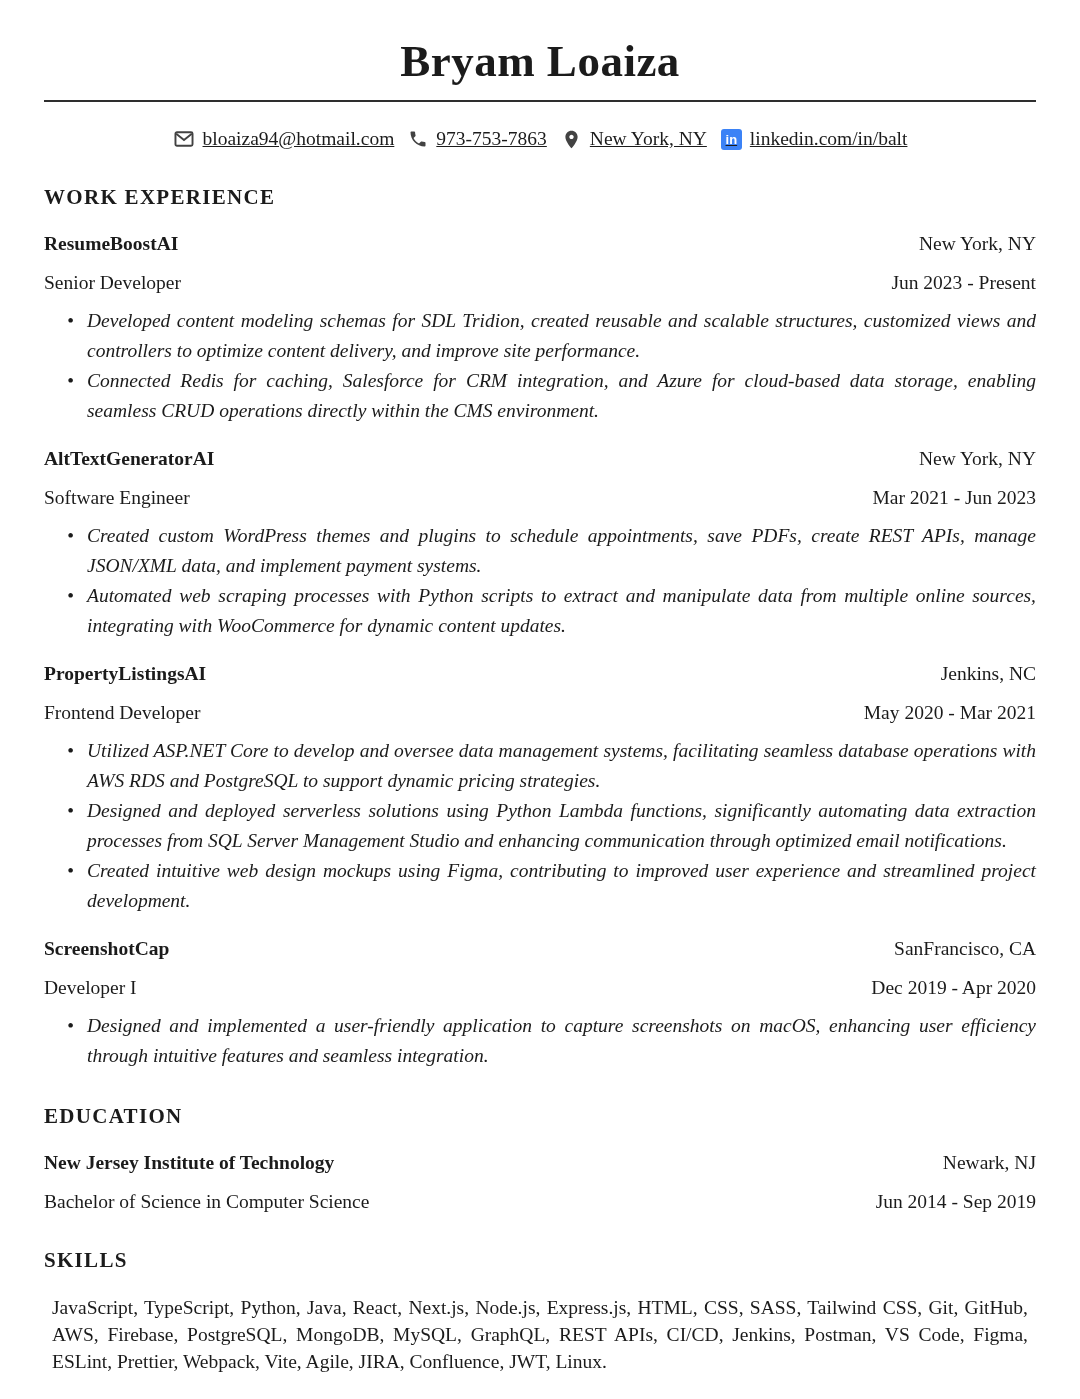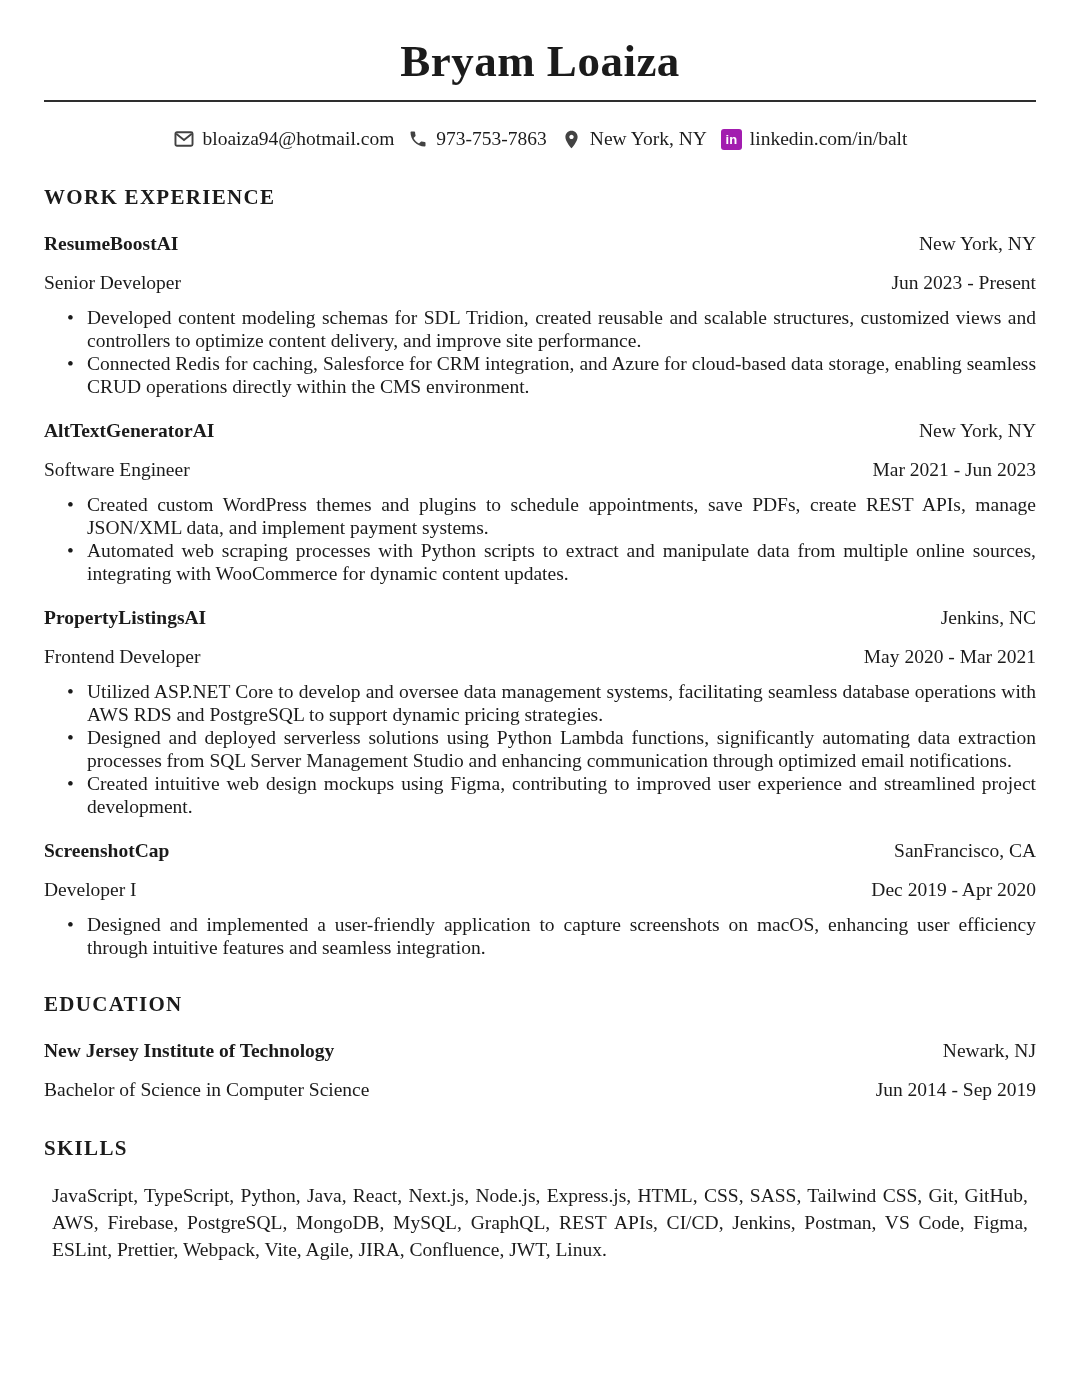--- a/index.html
+++ b/index.html
@@ -29,26 +29,27 @@
     background: #2e2e2e;
     margin: 0;
   }
   .contact-bar {
     display: flex;
     justify-content: center;
     align-items: center;
     gap: 14px;
     margin-top: 24px;
     font-size: 19.5px;
+    text-decoration: underline;
   }
   .contact-item { display: flex; align-items: center; gap: 8px; white-space: nowrap; }
   .contact-item svg { display: block; }
   .linkedin-badge {
     width: 21px; height: 21px;
-    background: #a21caf;
+    background: #3b82f6;
     border-radius: 3px;
     color: #ffffff;
     font-family: "Liberation Sans", sans-serif;
     font-weight: bold;
     font-size: 13px;
     display: flex;
     align-items: center;
     justify-content: center;
     line-height: 1;
   }
@@ -69,21 +70,22 @@
   .company, .school { font-weight: bold; font-size: 19.5px; }
   .bullets {
     list-style: none;
     margin: 0 0 20px 0;
     padding: 0 0 0 22px;
   }
   .bullets li {
     position: relative;
     padding-left: 21px;
     text-align: justify;
-    line-height: 23px;
+    line-height: 30px;
+    font-style: italic;
   }
   .bullets li::before {
     content: "\2022";
     position: absolute;
     left: 1px;
     top: 0;
   }
   .skills-text {
     margin: 8px;
     text-align: justify;

